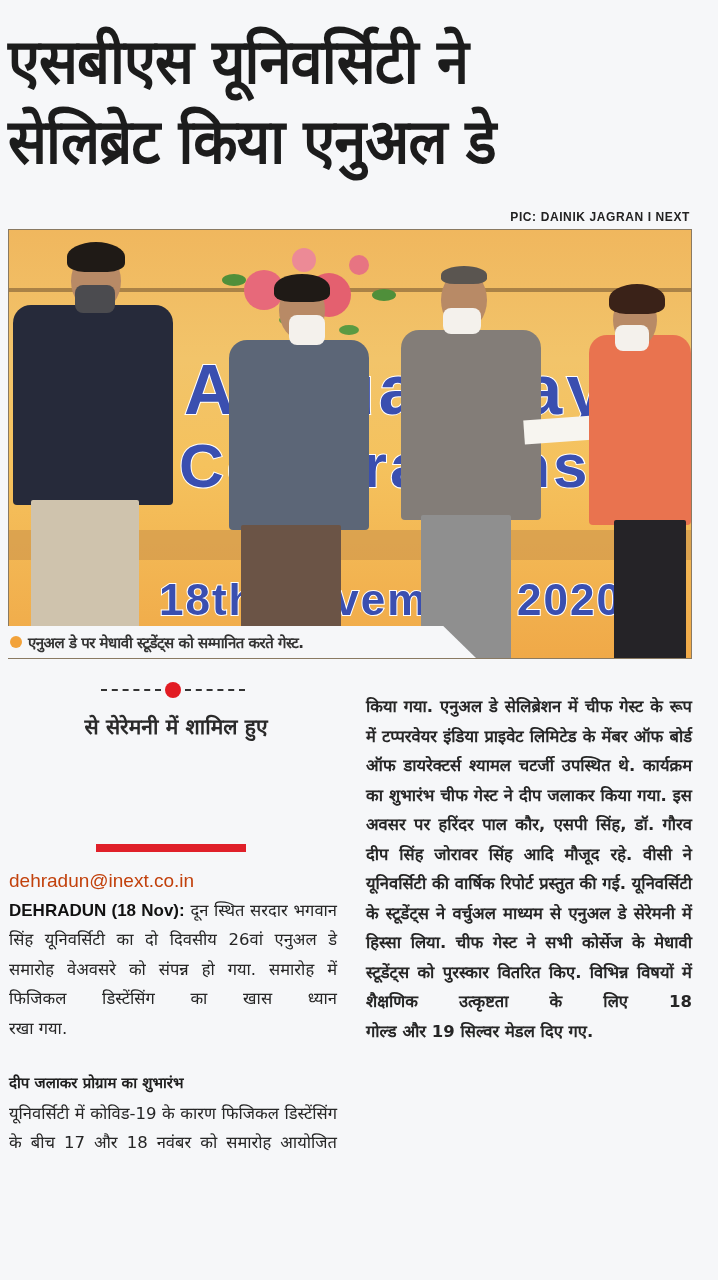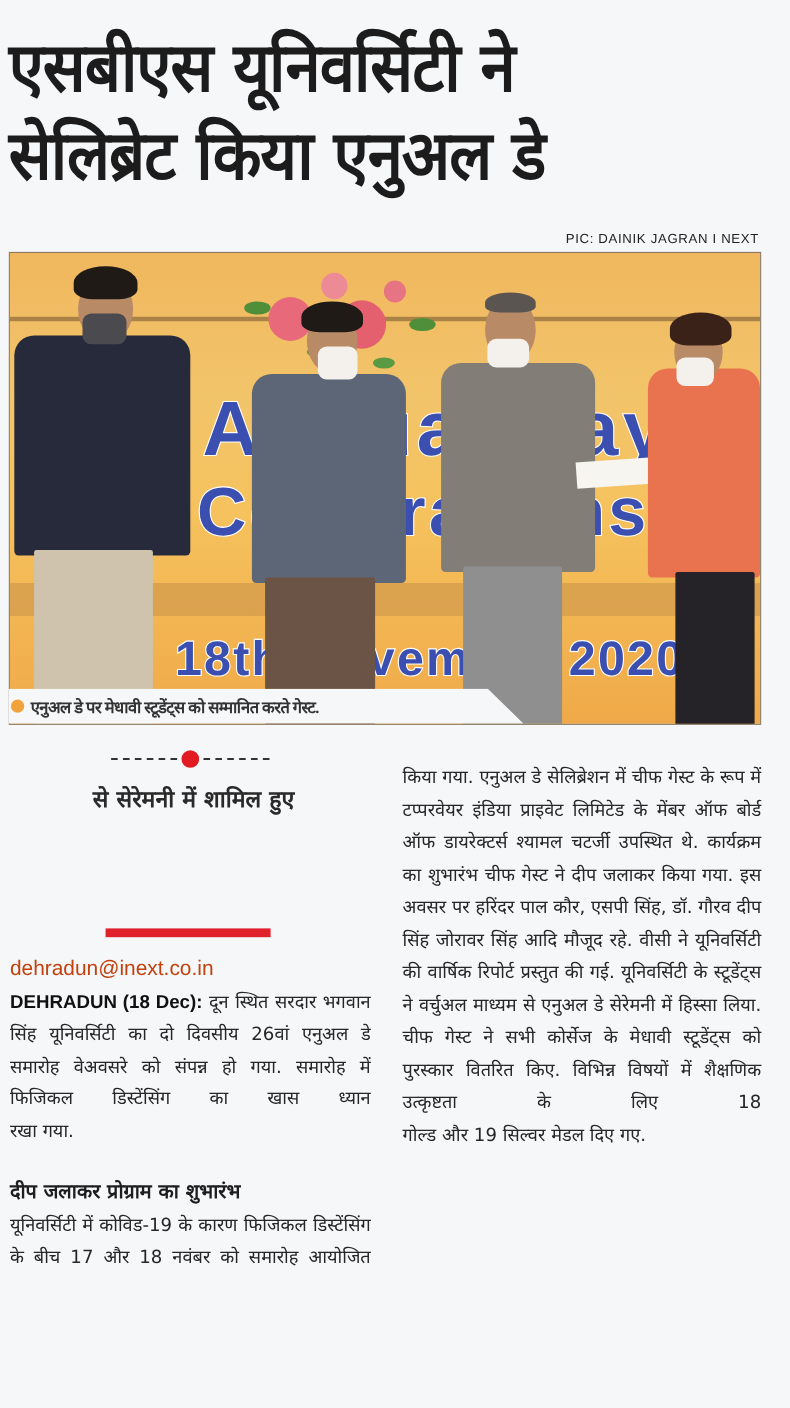--- a/index.html
+++ b/index.html
@@ -16,21 +16,21 @@
       font-weight: bold;
       font-size: 62px; line-height: 80px;
       letter-spacing: -1px;
       color: #1c1c1c;
       transform: scaleX(0.93); transform-origin: left top;
       margin: 0;
     }
     .credit {
       position: absolute; right: 28px; top: 210px;
       font-family: "Liberation Sans", sans-serif;
-      font-weight: normal; font-size: 12px; letter-spacing: 0.6px;
+      font-weight: bold; font-size: 12px; letter-spacing: 0.6px;
       color: #222;
     }
     .photo {
       position: absolute; left: 8px; top: 229px; width: 682px; height: 428px;
       border: 1px solid #8a7a62;
       overflow: hidden;
       background: linear-gradient(180deg, #f0b75e 0%, #f2c46a 30%, #f5c25d 55%, #f0a948 100%);
     }
     .photo .stripe {
       position: absolute; left: 0; right: 0; top: 58px; height: 4px; background: #8b6a3a; opacity: .7;
@@ -54,21 +54,20 @@
     .mask { position: absolute; border-radius: 8px; }
     .torso { position: absolute; border-radius: 18px 18px 4px 4px; }
     .legs { position: absolute; border-radius: 2px; }
     .caption {
       position: absolute; left: 8px; top: 626px; height: 32px; width: 468px;
       background: #f6f7f9;
       clip-path: polygon(0 0, 93% 0, 100% 100%, 0 100%);
       display: flex; align-items: center;
       font-weight: bold; font-size: 15px; color: #333;
       letter-spacing: -0.5px;
-      font-family: Liberation Serif, serif;
     }
     .caption .dot {
       width: 12px; height: 12px; border-radius: 50%; background: #f2a23a;
       margin: 0 6px 0 2px; flex: none;
     }
     .divider {
       position: absolute; left: 95px; top: 680px; width: 155px; height: 20px;
       display: flex; align-items: center; justify-content: center; gap: 4px;
     }
     .divider .dash { width: 60px; border-top: 2px dashed #333; }
@@ -79,27 +78,27 @@
       color: #2a2a2a; margin: 0;
     }
     .red-bar {
       position: absolute; left: 96px; top: 844px; width: 150px; height: 8px; background: #e0202a;
     }
     .col {
       position: absolute; font-size: 16.5px; line-height: 29.5px; color: #262626;
       text-align: justify; text-align-last: justify;
     }
     .col-left { left: 9px; top: 866px; width: 328px; }
-    .col-right { left: 366px; top: 692px; width: 326px; }
+    .col-right { left: 366px; top: 692px; width: 326px; font-weight: bold; }
     .col p { margin: 0; }
     .email { font-family: "Liberation Sans", sans-serif; font-size: 19px; color: #c2410c; text-align: left; text-align-last: left; }
     .dateline { font-family: "Liberation Sans", sans-serif; font-weight: bold; font-size: 17px; color: #111; }
     .last-line { text-align-last: left; }
     .section-head {
-      font-weight: bold; font-size: 18px; color: #1e1e1e; margin-top: 26px !important;
+      font-weight: bold; font-size: 15px; color: #1e1e1e; margin-top: 26px !important;
       text-align: left; text-align-last: left;
     }
   </style>
 </head>
 <body>
 
 <h1 class="headline">
   <div>एसबीएस यूनिवर्सिटी ने</div>
   <div>सेलिब्रेट किया एनुअल डे</div>
 </h1>
@@ -169,21 +168,21 @@
 </div>
 
 <h2 class="subhead">
   <div>से सेरेमनी में शामिल हुए</div>
 </h2>
 <div class="red-bar"></div>
 
 <div class="col col-left">
   <p class="email">dehradun@inext.co.in</p>
   <p class="last-line" style="text-align-last:justify;">
-    <span class="dateline">DEHRADUN (18 Dec):</span><span> दून स्थित सरदार भगवान सिंह यूनिवर्सिटी का दो दिवसीय 26वां एनुअल डे समारोह वेअवसरे को संपन्न हो गया. समारोह में फिजिकल डिस्टेंसिंग का खास ध्यान</span>
+    <span class="dateline">DEHRADUN (18 Nov):</span><span> दून स्थित सरदार भगवान सिंह यूनिवर्सिटी का दो दिवसीय 26वां एनुअल डे समारोह वेअवसरे को संपन्न हो गया. समारोह में फिजिकल डिस्टेंसिंग का खास ध्यान</span>
   </p>
   <p class="last-line">रखा गया.</p>
   <p class="section-head">दीप जलाकर प्रोग्राम का शुभारंभ</p>
   <p>यूनिवर्सिटी में कोविड-19 के कारण फिजिकल डिस्टेंसिंग के बीच 17 और 18 नवंबर को समारोह आयोजित</p>
 </div>
 
 <div class="col col-right">
   <p>किया गया. एनुअल डे सेलिब्रेशन में चीफ गेस्ट के रूप में टप्परवेयर इंडिया प्राइवेट लिमिटेड के मेंबर ऑफ बोर्ड ऑफ डायरेक्टर्स श्यामल चटर्जी उपस्थित थे. कार्यक्रम का शुभारंभ चीफ गेस्ट ने दीप जलाकर किया गया. इस अवसर पर हरिंदर पाल कौर, एसपी सिंह, डॉ. गौरव दीप सिंह जोरावर सिंह आदि मौजूद रहे. वीसी ने यूनिवर्सिटी की वार्षिक रिपोर्ट प्रस्तुत की गई. यूनिवर्सिटी के स्टूडेंट्स ने वर्चुअल माध्यम से एनुअल डे सेरेमनी में हिस्सा लिया. चीफ गेस्ट ने सभी कोर्सेज के मेधावी स्टूडेंट्स को पुरस्कार वितरित किए. विभिन्न विषयों में शैक्षणिक उत्कृष्टता के लिए 18</p>
   <p class="last-line">गोल्ड और 19 सिल्वर मेडल दिए गए.</p>
 </div>

